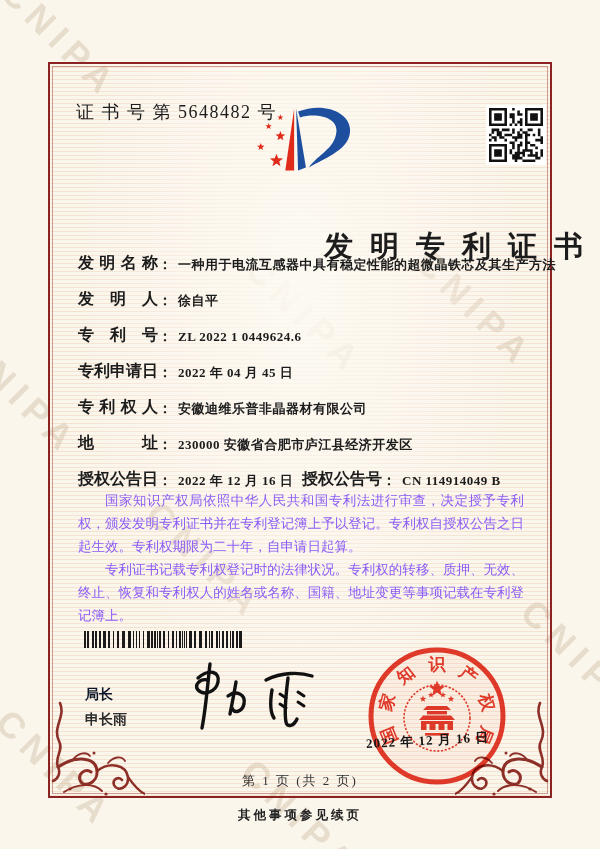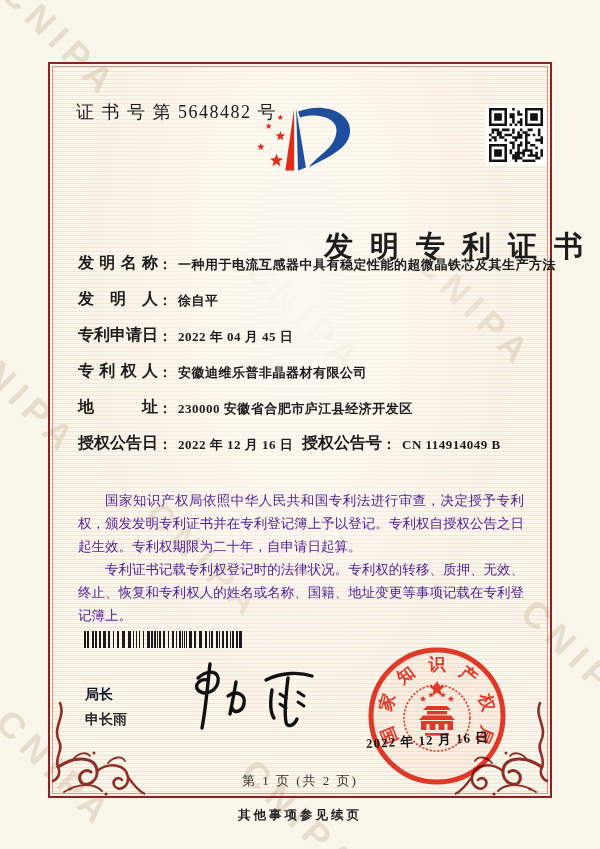--- a/index.html
+++ b/index.html
@@ -43,21 +43,21 @@
     display:inline-block;width:80px;font-size:16px;font-weight:700;
     text-align:justify;text-align-last:justify;vertical-align:bottom;
   }
   .fcolon{font-size:14px;font-weight:700;}
   .fvalue{font-size:13px;font-weight:700;padding-left:6px;letter-spacing:0.5px;}
   .fgroup2{position:absolute;left:224px;top:0;}
   
   #body-text{position:absolute;left:78px;top:489px;width:446px;}
   #body-text p{
     margin:0;text-indent:2em;text-align:justify;
-    font-size:13.5px;line-height:23px;font-weight:500;color:#4c1d95;
+    font-size:13.5px;line-height:23px;font-weight:500;color:#8b5cf6;
   }
   
   #barcode{position:absolute;left:84px;top:631px;}
   
   #sig-title{position:absolute;left:85px;top:686px;font:700 14px "Liberation Sans","DejaVu Sans",sans-serif;color:#0f172a;}
   #sig-name{position:absolute;left:85px;top:711px;font:700 14px "Liberation Sans","DejaVu Sans",sans-serif;color:#2b2b2b;}
   #sig-script{position:absolute;left:170px;top:660px;}
   
   #seal{position:absolute;left:362px;top:641px;mix-blend-mode:multiply;opacity:0.95;}
   #seal-ring text{font:700 17px "Liberation Serif",serif;fill:#e23121;text-anchor:middle;}
@@ -139,20 +139,23 @@
   </svg>
 
   <div id="title">发明专利证书</div>
 
   <div id="fields">
     <div class="frow">
       <span class="flabel">发明名称</span><span class="fcolon">：</span><span class="fvalue">一种用于电流互感器中具有稳定性能的超微晶铁芯及其生产方法</span>
     </div>
     <div class="frow">
       <span class="flabel">发明人</span><span class="fcolon">：</span><span class="fvalue">徐自平</span>
+    </div>
+    <div class="frow">
+      <span class="flabel">专利号</span><span class="fcolon">：</span><span class="fvalue">ZL 2022 1 0449624.6</span>
     </div>
     <div class="frow">
       <span class="flabel">专利申请日</span><span class="fcolon">：</span><span class="fvalue">2022 年 04 月 45 日</span>
     </div>
     <div class="frow">
       <span class="flabel">专利权人</span><span class="fcolon">：</span><span class="fvalue">安徽迪维乐普非晶器材有限公司</span>
     </div>
     <div class="frow">
       <span class="flabel">地址</span><span class="fcolon">：</span><span class="fvalue">230000  安徽省合肥市庐江县经济开发区</span>
     </div>

